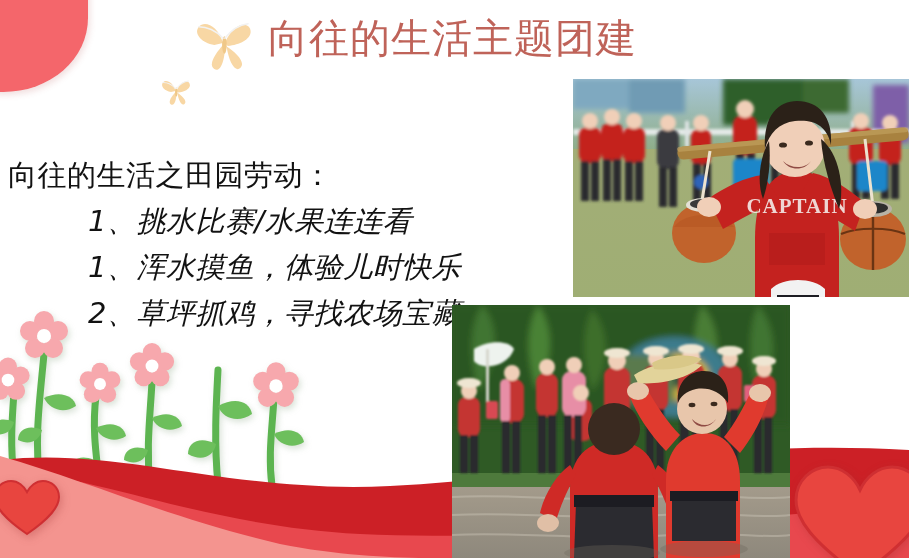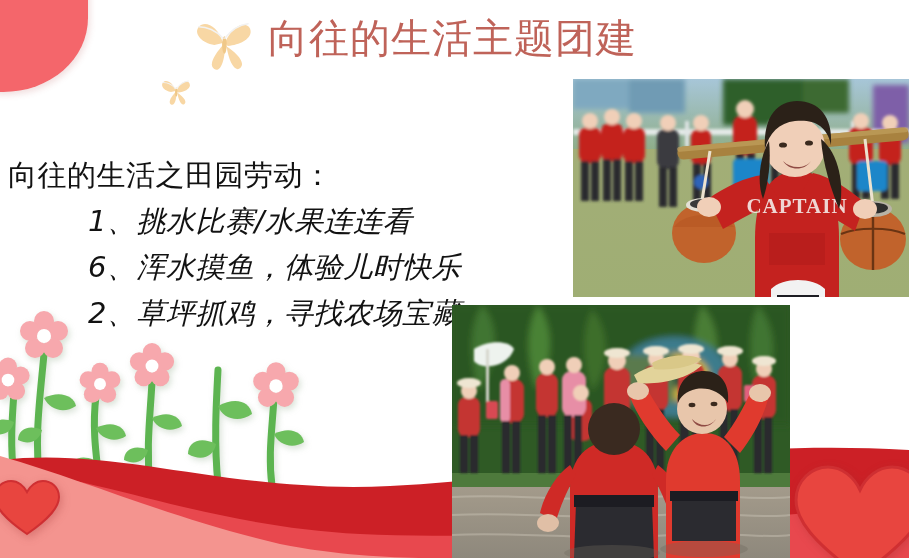--- a/index.html
+++ b/index.html
@@ -94,21 +94,21 @@
         <path d="M33 21 C40 12 49 7 57 6"></path>
       </g>
     </svg>
   </div>
 
   <div class="title">向往的生活主题团建</div>
 
   <div class="body-block">
     <div class="body-lead">向往的生活之田园劳动：</div>
     <div class="body-item">1、挑水比赛/水果连连看</div>
-    <div class="body-item">6、浑水摸鱼，体验儿时快乐</div>
+    <div class="body-item">1、浑水摸鱼，体验儿时快乐</div>
     <div class="body-item">2、草坪抓鸡，寻找农场宝藏</div>
   </div>
 
   <div class="garden">
     <svg viewBox="0 0 330 220" xmlns="http://www.w3.org/2000/svg">
       <g stroke="#5cb450" stroke-width="7" fill="none" stroke-linecap="round">
         <path d="M40 205 C34 160 40 120 44 76"></path>
         <path d="M100 210 C96 176 92 150 96 118"></path>
         <path d="M150 208 C146 170 150 140 152 104"></path>
         <path d="M218 206 C214 166 216 128 218 92"></path>

